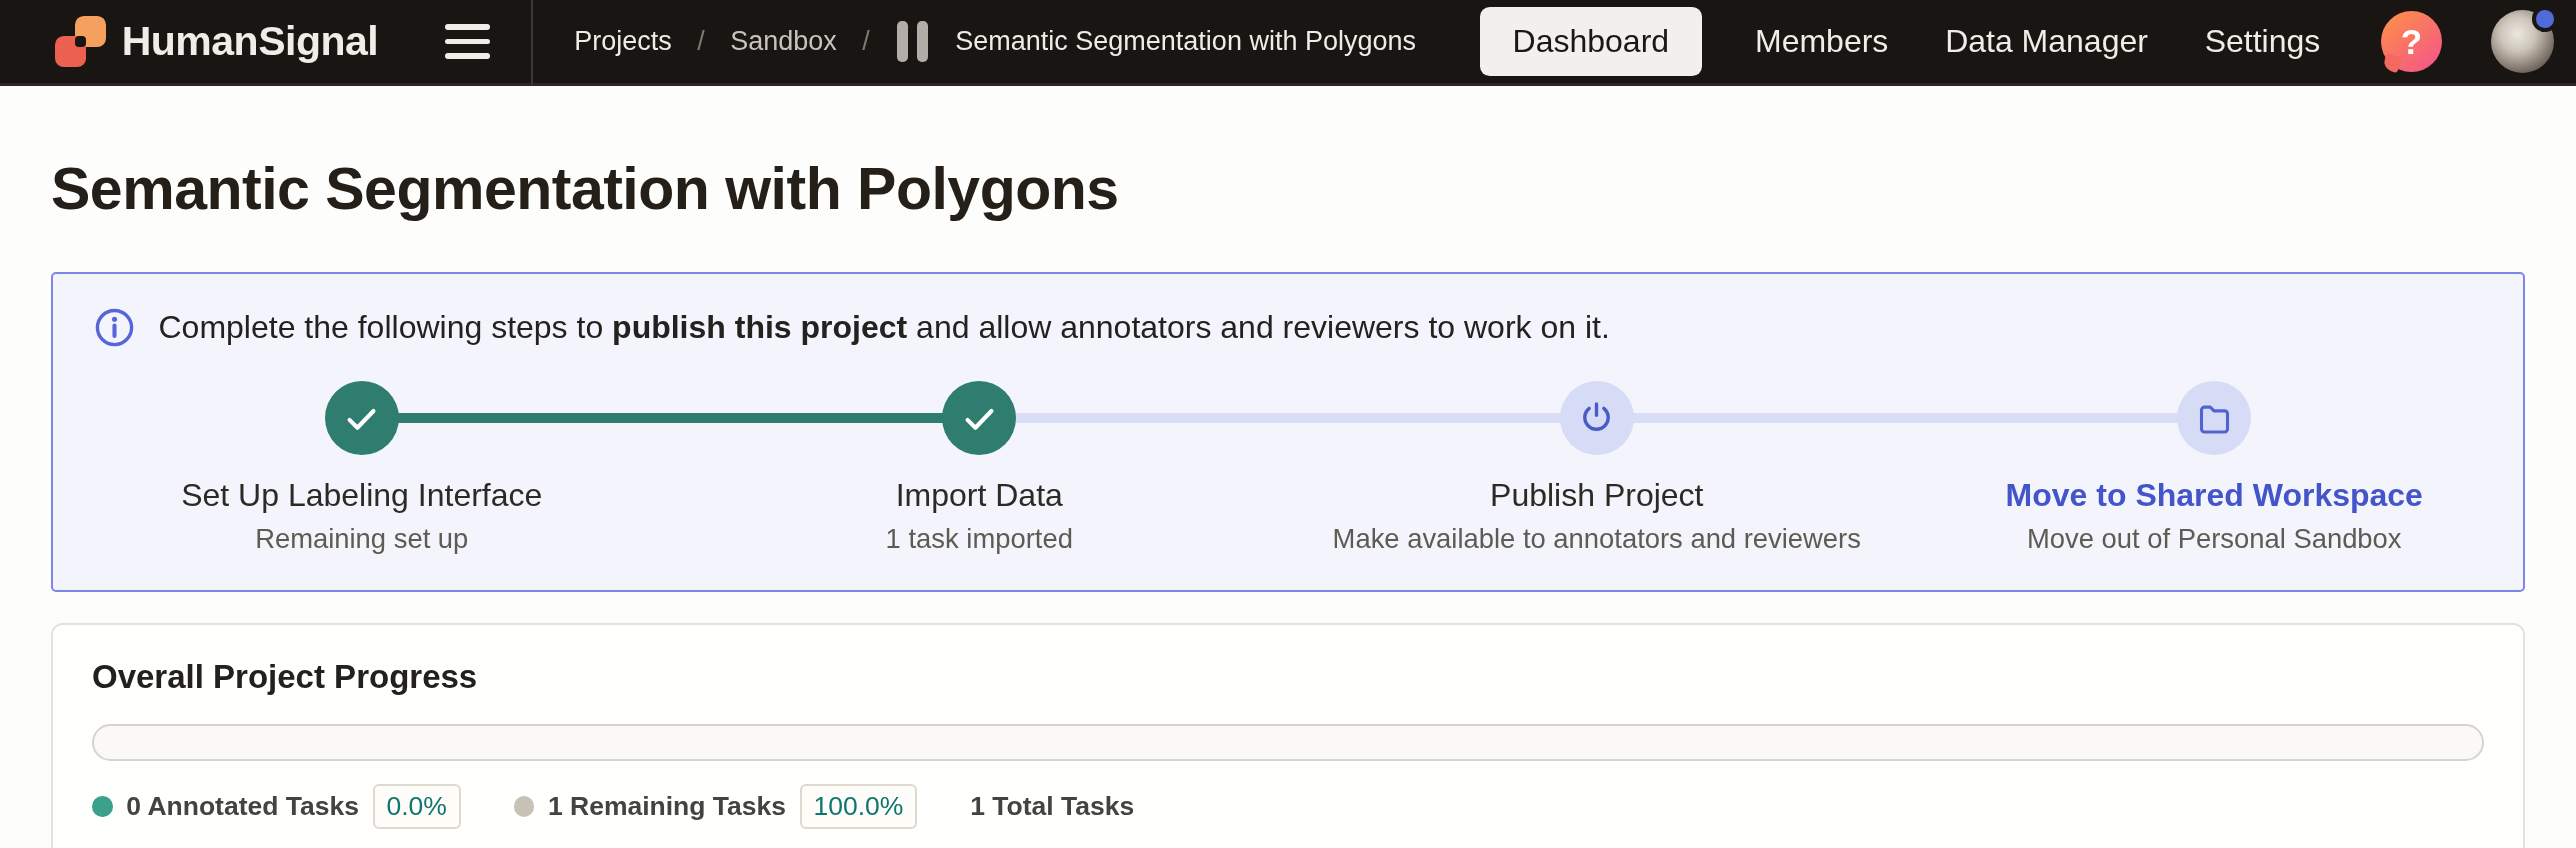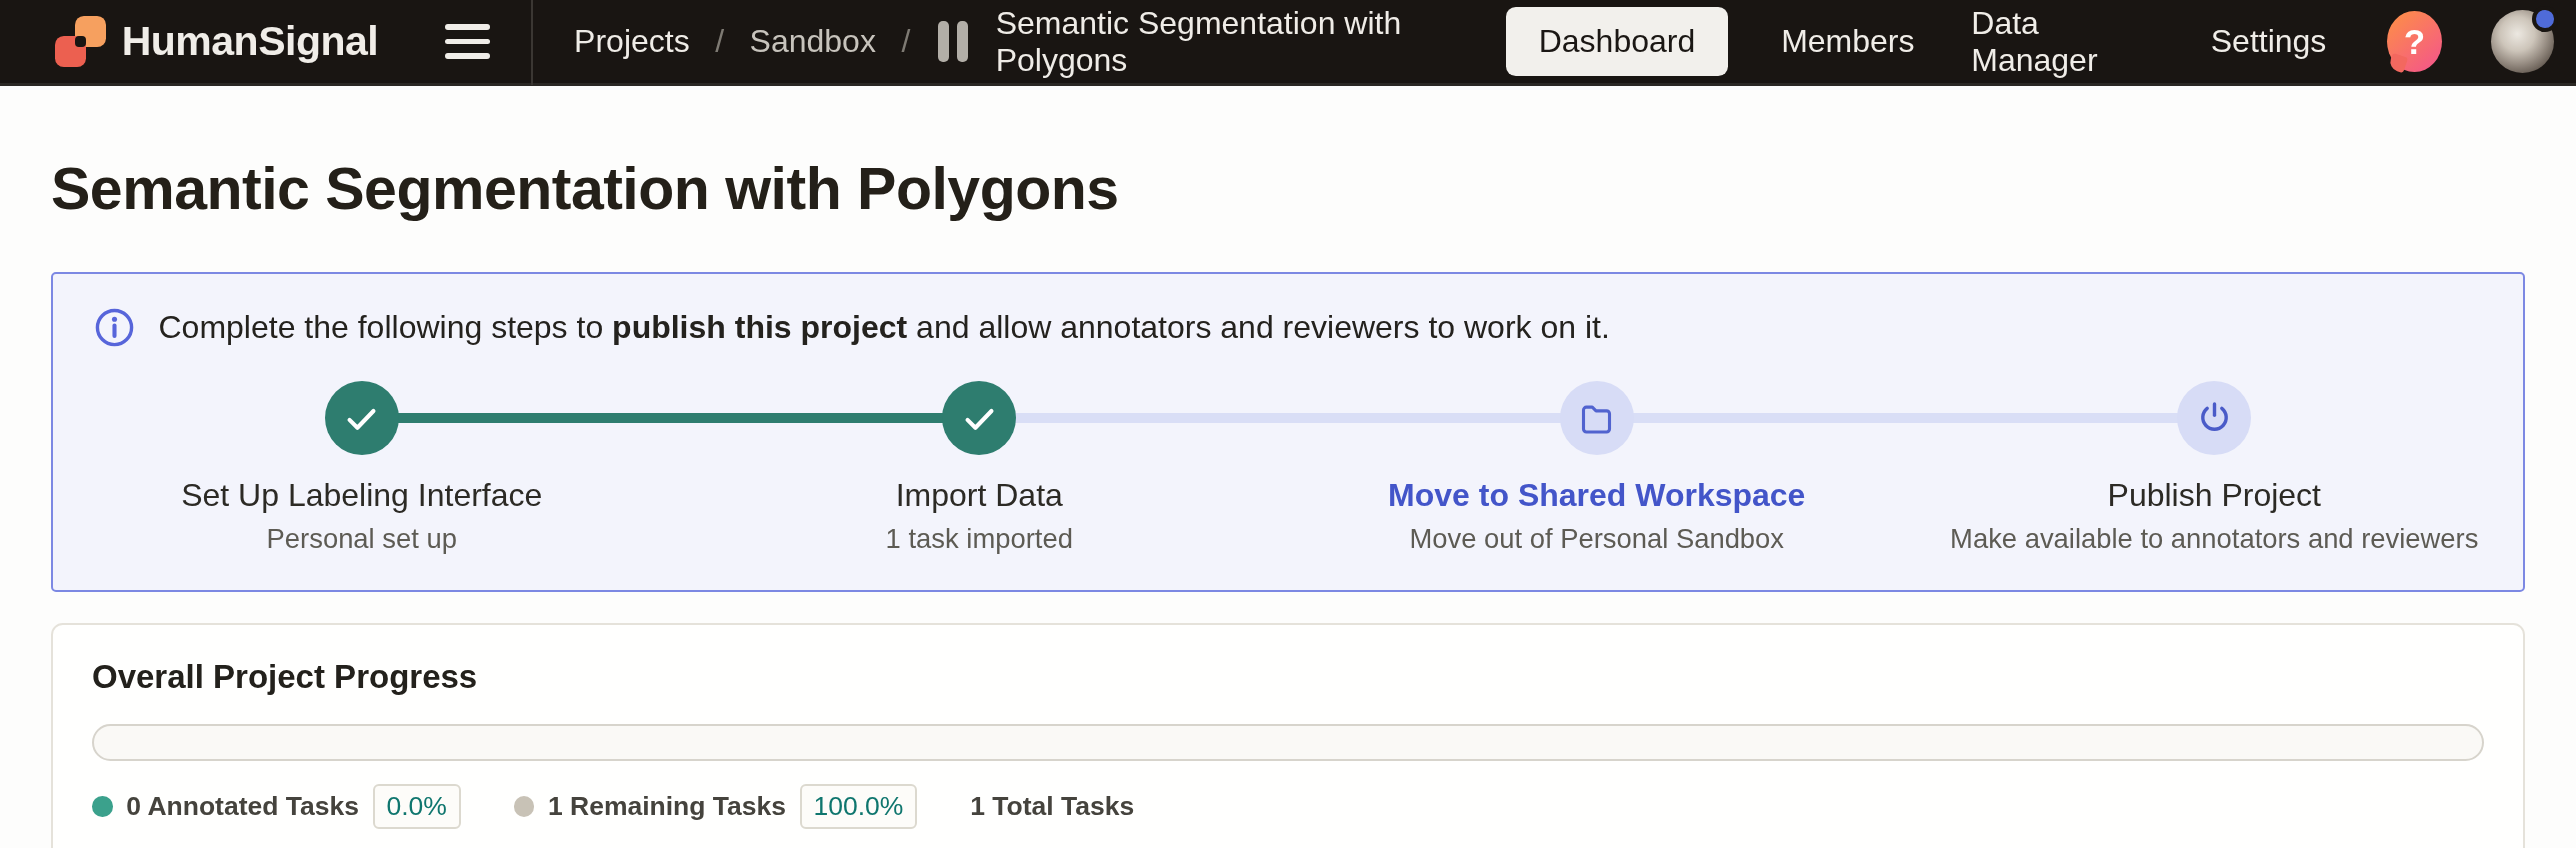--- a/index.html
+++ b/index.html
@@ -14,21 +14,21 @@
   .logo { display:flex; align-items:center; gap:15.7px; cursor:pointer; }
   .logo-mark { position:relative; width:51px; height:51px; }
   .logo-sq { position:absolute; width:31px; height:31px; border-radius:8.8px; }
   .logo-sq.a { right:0; top:0; background:#f6a05f; }
   .logo-sq.b { left:0; bottom:0; background:#ec6050; }
   .logo-sq.c { left:19.6px; top:19.6px; width:11.8px; height:11.8px; border-radius:3.9px; background:#191512; }
   .logo-text { color:#f0ede8; font-size:41px; font-weight:600; letter-spacing:-0.5px; }
   .hamburger { margin-left:65px; display:flex; flex-direction:column; gap:8.8px; cursor:pointer; padding:5.9px 2px; }
   .hamburger span { display:block; width:45px; height:5.9px; border-radius:2.9px; background:#f0ede8; }
   .nav-divider { width:2px; height:86px; background:#3b3733; margin:0 41px 0 39px; }
-  .breadcrumb { display:flex; align-items:center; gap:25.5px; font-size:32px; font-weight:500; }
+  .breadcrumb { display:flex; align-items:center; gap:25.5px; font-size:27px; font-weight:500; }
   .bc-link { color:#efece7; cursor:pointer; }
   .bc-link.dim { color:#c7c3bc; }
   .bc-sep { color:#7e7a73; font-weight:400; }
   .pause-icon { display:flex; gap:8.8px; margin:0 2px; }
   .pause-icon i { display:block; width:10.8px; height:41px; border-radius:4.9px; background:#b2aea7; }
   .bc-current { color:#efece7; }
 
   .nav-right { display:flex; align-items:center; gap:49px; }
   .nav-tab { color:#f0ede8; font-size:32px; font-weight:500; cursor:pointer; padding:15.7px 3.9px; }
   .nav-tab.active { background:#f2f0ec; color:#1b1714; border-radius:9.8px; padding:15.7px 33px; }
@@ -163,50 +163,50 @@
           <div class="seg seg-todo"></div>
       </div>
       <div class="steps">
         <div class="step">
           <div class="step-circle circle-done">
             <svg class="check-svg" viewBox="0 0 24 24" fill="none" stroke="#ffffff" stroke-width="2.4" stroke-linecap="round" stroke-linejoin="round">
                 <path d="M5 12.8l4.6 4.6L19 7.6"></path>
               </svg>
           </div>
           <div class="step-title">Set Up Labeling Interface</div>
-          <div class="step-sub">Personal set up</div>
+          <div class="step-sub">Remaining set up</div>
         </div>
         <div class="step">
           <div class="step-circle circle-done">
             <svg class="check-svg" viewBox="0 0 24 24" fill="none" stroke="#ffffff" stroke-width="2.4" stroke-linecap="round" stroke-linejoin="round">
                 <path d="M5 12.8l4.6 4.6L19 7.6"></path>
               </svg>
           </div>
           <div class="step-title">Import Data</div>
           <div class="step-sub">1 task imported</div>
-        </div>
-        <div class="step">
-          <div class="step-circle circle-todo">
-            <svg class="mini-icon" viewBox="0 0 24 24" fill="none" stroke="#5163cf" stroke-width="1.9" stroke-linejoin="round">
-              <path d="M4 18.5V6.8c0-1 .8-1.8 1.8-1.8h3.6l2.3 2.3h6.5c1 0 1.8.8 1.8 1.8v9.4c0 1-.8 1.8-1.8 1.8H5.8c-1 0-1.8-.8-1.8-1.8z"></path>
-            </svg>
-          </div>
-          <div class="step-title link">Move to Shared Workspace</div>
-          <div class="step-sub">Move out of Personal Sandbox</div>
         </div>
         <div class="step">
           <div class="step-circle circle-todo">
             <svg class="mini-icon" viewBox="0 0 24 24" fill="none" stroke="#4a5bc8" stroke-width="2.1" stroke-linecap="round">
               <path d="M12 3v7"></path>
                 <path d="M7.5 5.8a7.2 7.2 0 1 0 9 0"></path>
             </svg>
           </div>
           <div class="step-title">Publish Project</div>
           <div class="step-sub">Make available to annotators and reviewers</div>
         </div>
+        <div class="step">
+          <div class="step-circle circle-todo">
+            <svg class="mini-icon" viewBox="0 0 24 24" fill="none" stroke="#5163cf" stroke-width="1.9" stroke-linejoin="round">
+              <path d="M4 18.5V6.8c0-1 .8-1.8 1.8-1.8h3.6l2.3 2.3h6.5c1 0 1.8.8 1.8 1.8v9.4c0 1-.8 1.8-1.8 1.8H5.8c-1 0-1.8-.8-1.8-1.8z"></path>
+            </svg>
+          </div>
+          <div class="step-title link">Move to Shared Workspace</div>
+          <div class="step-sub">Move out of Personal Sandbox</div>
+        </div>
       </div>
     </div>
   </div>
 
   <div class="card">
     <div class="card-title">Overall Project Progress</div>
     <div class="pbar">
       <div class="pbar-fill" id="pbar-fill" style="width: 0%;"></div>
     </div>
     <div class="legend">

